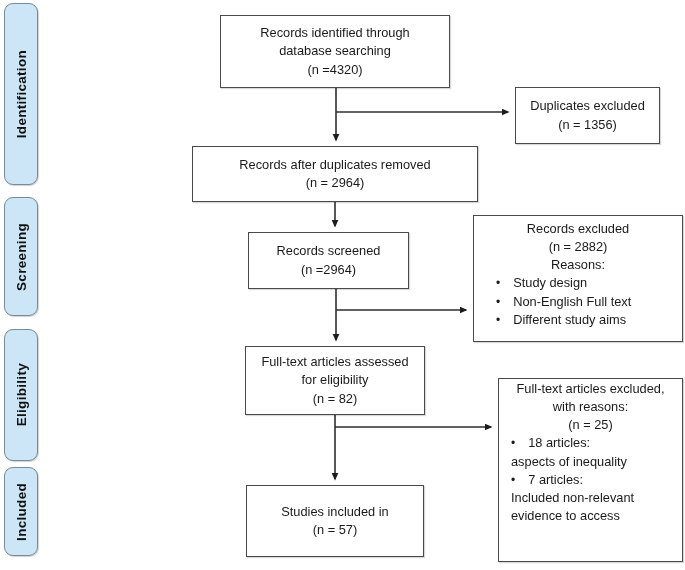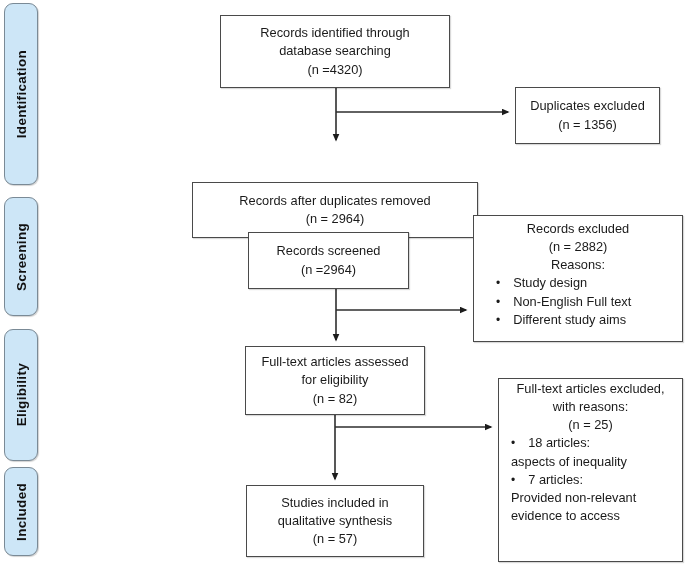--- a/index.html
+++ b/index.html
@@ -57,21 +57,21 @@
     justify-content: center;
     text-align: center;
     font-size: 12.8px;
     line-height: 1.42;
     padding: 4px 6px;
   }
   .box .line { width: 100%; }
 
   .box-identified        { left: 220px; top: 15px;  width: 230px; height: 73px; }
   .box-dup-excluded      { left: 515px; top: 87px;  width: 145px; height: 57px; }
-  .box-after-duplicates  { left: 192px; top: 146px; width: 286px; height: 56px; margin-top: 36px; }
+  .box-after-duplicates  { left: 192px; top: 146px; width: 286px; height: 56px; }
   .box-screened          { left: 248px; top: 232px; width: 161px; height: 57px; }
   .box-records-excluded  { left: 473px; top: 215px; width: 210px; height: 127px;
                            justify-content: flex-start; }
   .box-fulltext-assessed { left: 245px; top: 346px; width: 180px; height: 69px; }
   .box-fulltext-excluded { left: 498px; top: 378px; width: 185px; height: 184px;
                            justify-content: flex-start; padding-top: 1px; }
   .box-included          { left: 246px; top: 485px; width: 178px; height: 72px; }
 
   
   .bullet-row {
@@ -187,23 +187,22 @@
     <div class="line">(n = 25)</div>
     <div class="bullet-row">
       <span class="bullet">•</span>
       <span>18 articles:</span>
     </div>
     <div class="detail-line">aspects of inequality</div>
     <div class="bullet-row">
       <span class="bullet">•</span>
       <span>7 articles:</span>
     </div>
-    <div class="detail-line">Provided non-relevant</div>
+    <div class="detail-line">Included non-relevant</div>
     <div class="detail-line">evidence to access</div>
   </div>
 
   <div class="box box-included">
     <div class="line">Studies included in</div>
-    <div class="line">qualitative synthesis</div>
     <div class="line">(n = 57)</div>
   </div>
 
 </div>
 
 </body></html>

